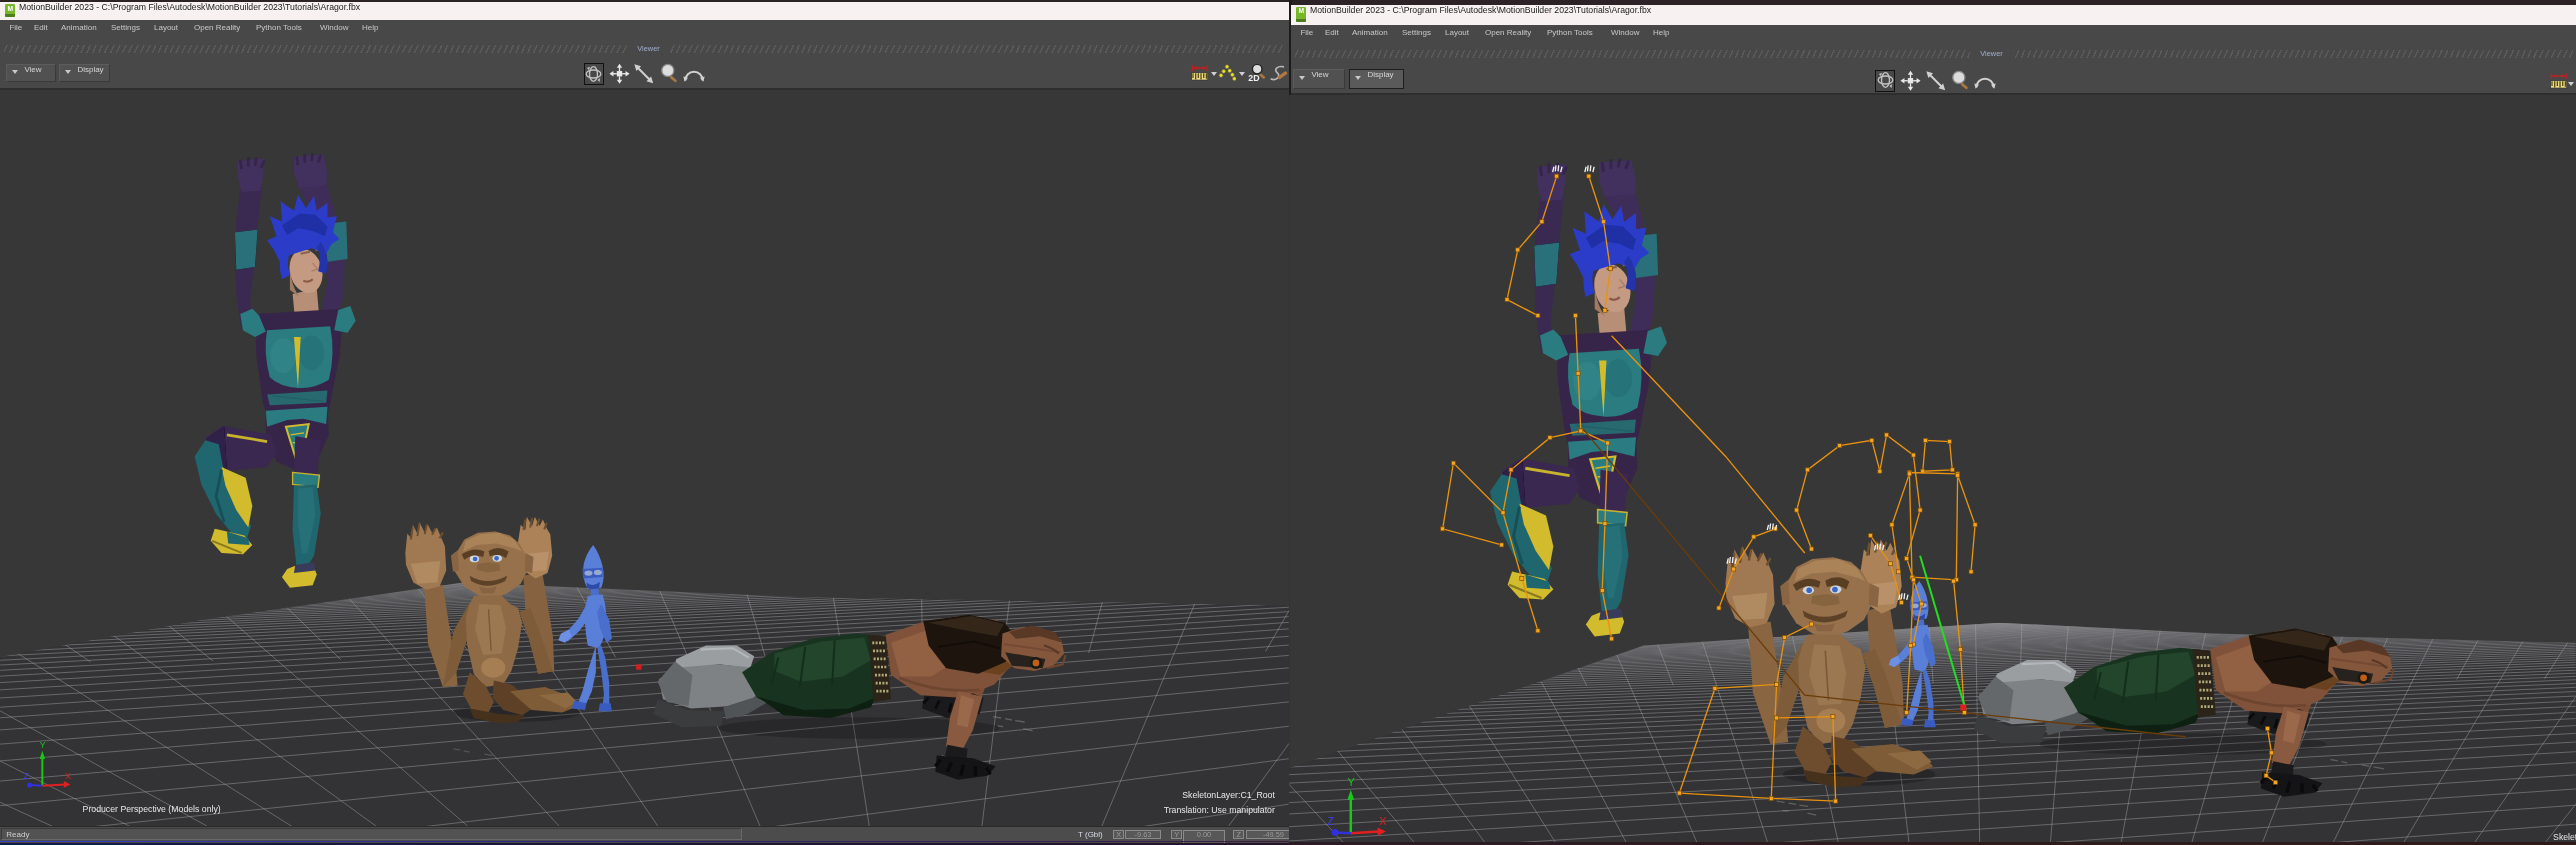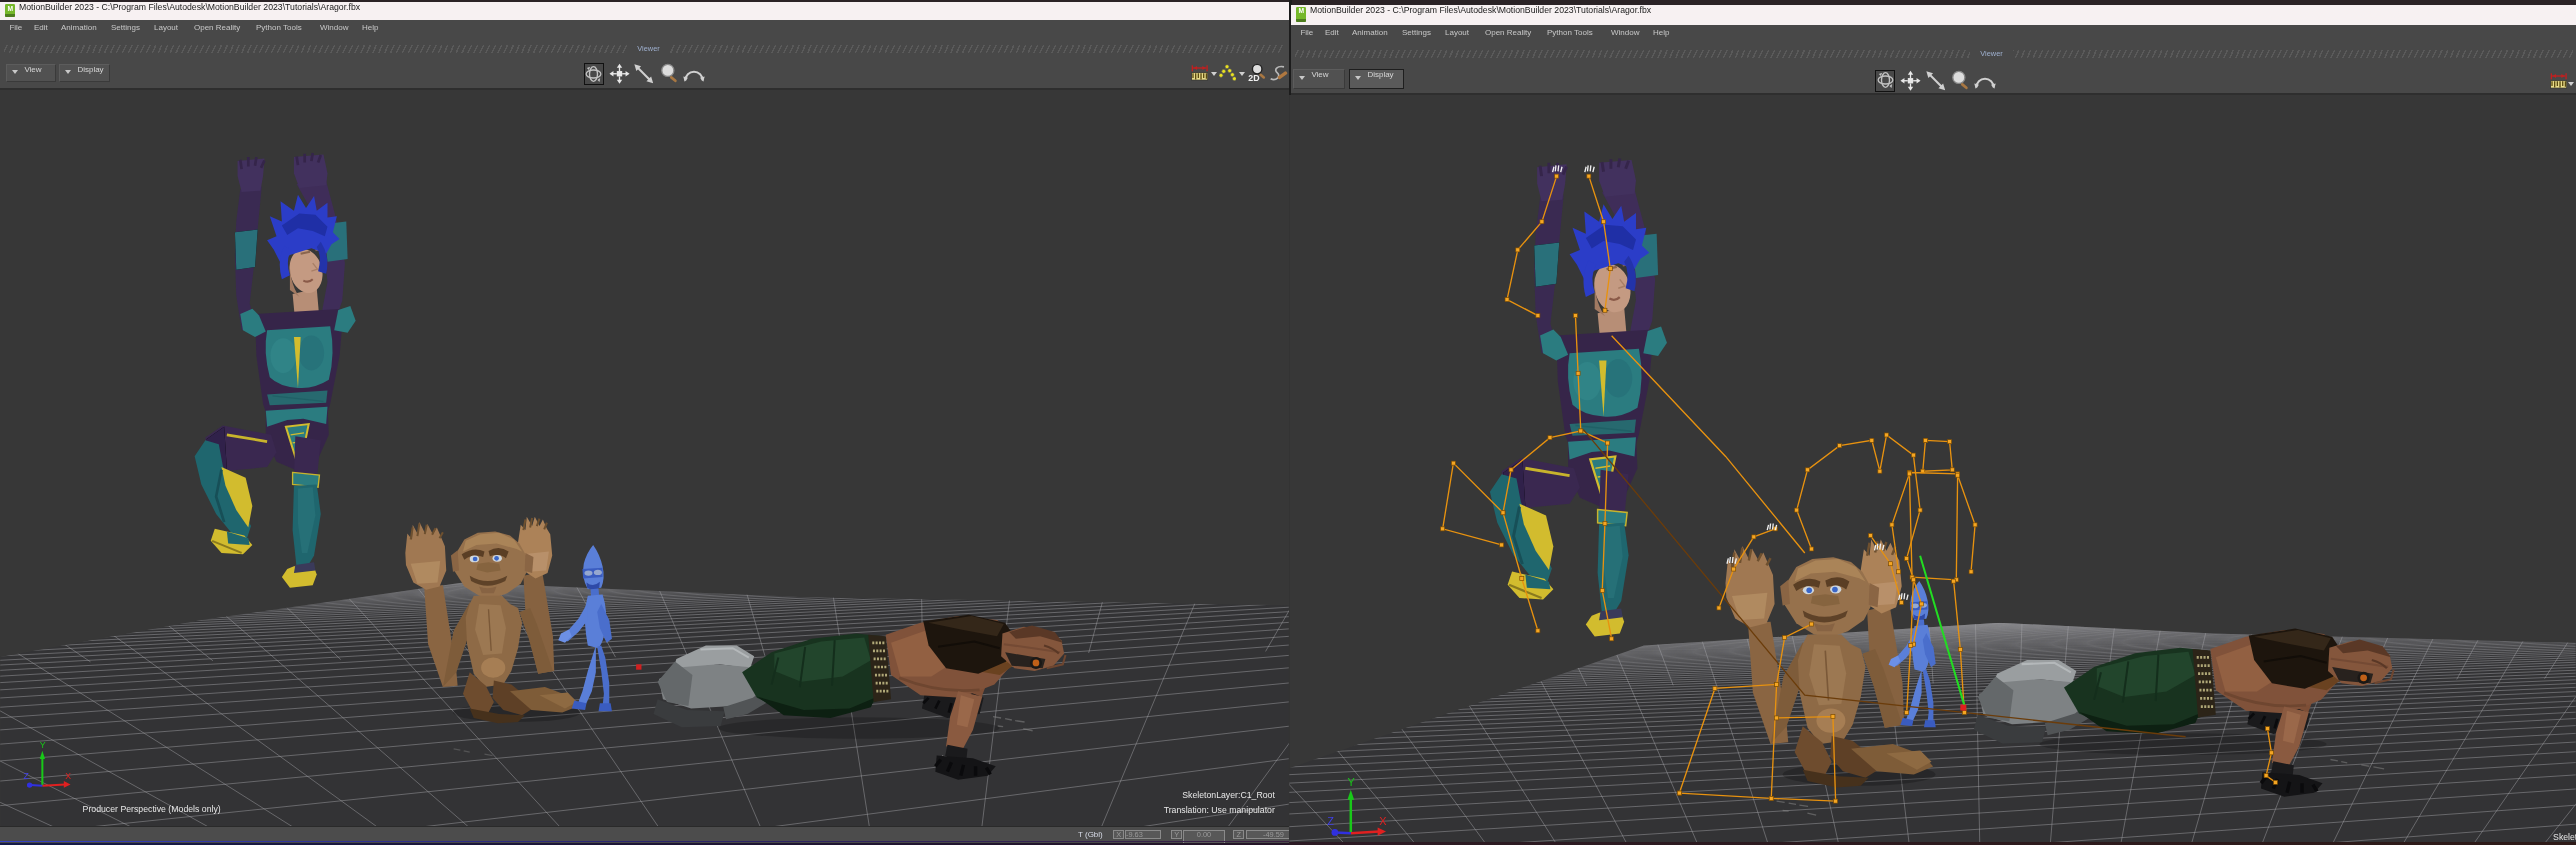--- a/index.html
+++ b/index.html
@@ -449,24 +449,25 @@
 <text x="34" y="-10" font-family="Liberation Sans" font-size="13" fill="#e02020">X</text>
 <line x1="0" y1="0" x2="-18" y2="-1" stroke="#3030e0" stroke-width="3"></line>
 <circle cx="-19" cy="-1" r="4" fill="#3030e0"></circle>
 <text x="-28" y="-10" font-family="Liberation Sans" font-size="13" fill="#4040e8">Z</text>
     </g>
 <text x="123" y="1210" font-family="Liberation Sans" font-size="13" fill="#e8e8e8">Producer Perspective (Models only)</text>
 <text x="1900" y="1190" font-family="Liberation Sans" font-size="13" fill="#e8e8e8" text-anchor="end">SkeletonLayer:C1_Root</text>
 <text x="1900" y="1212" font-family="Liberation Sans" font-size="13" fill="#e8e8e8" text-anchor="end">Translation: Use manipulator</text>
 </svg>
 <div style="position:absolute;left:0;top:826px;width:1289px;height:15.4px;background:#4c4c4c;border-top:0.7px solid #2a2a2a;">
+<div style="position:absolute;left:1.3px;top:1.3px;width:741px;height:12px;background:#525252;border:0.7px solid #3a3a3a;border-right-color:#6a6a6a;border-bottom-color:#6a6a6a;font:8px 'Liberation Sans',sans-serif;color:#d0d0d0;line-height:11.4px;padding-left:4px;box-sizing:border-box;">Ready</div>
 <div style="position:absolute;left:1047px;top:0;width:242px;height:15.4px;">
 <span style="position:absolute;left:31px;top:2.7px;font:8px 'Liberation Sans',sans-serif;color:#d8dce8;">T (Gbl)</span>
       <div style="position:absolute;left:66px;top:2.7px;width:11.4px;height:9.4px;background:#585858;border:0.7px solid #8a8a8a;box-sizing:border-box;font:7.4px 'Liberation Sans',sans-serif;color:#9a9a9a;text-align:center;line-height:8px;">X</div>
-      <div style="position:absolute;left:78px;top:2.7px;width:36px;height:9.4px;background:#585858;border:0.7px solid #8a8a8a;box-sizing:border-box;font:7.4px 'Liberation Sans',sans-serif;color:#9a9a9a;line-height:8px;">-9.63</div>
+      <div style="position:absolute;left:78px;top:2.7px;width:36px;height:9.4px;background:#585858;border:0.7px solid #8a8a8a;box-sizing:border-box;font:7.4px 'Liberation Sans',sans-serif;color:#9a9a9a;text-align:center;line-height:8px;">-9.63</div>
       <div style="position:absolute;left:124px;top:2.7px;width:11.4px;height:9.4px;background:#585858;border:0.7px solid #8a8a8a;box-sizing:border-box;font:7.4px 'Liberation Sans',sans-serif;color:#9a9a9a;text-align:center;line-height:8px;">Y</div>
       <div style="position:absolute;left:136px;top:2.7px;width:42px;height:15px;background:#585858;border:0.7px solid #8a8a8a;box-sizing:border-box;font:7.4px 'Liberation Sans',sans-serif;color:#9a9a9a;text-align:center;line-height:8px;">0.00</div>
       <div style="position:absolute;left:186px;top:2.7px;width:11.4px;height:9.4px;background:#585858;border:0.7px solid #8a8a8a;box-sizing:border-box;font:7.4px 'Liberation Sans',sans-serif;color:#9a9a9a;text-align:center;line-height:8px;">Z</div>
       <div style="position:absolute;left:199px;top:2.7px;width:55px;height:9.4px;background:#585858;border:0.7px solid #8a8a8a;box-sizing:border-box;font:7.4px 'Liberation Sans',sans-serif;color:#9a9a9a;text-align:center;line-height:8px;">-49.59</div>
     </div>
   </div>
 <div style="position:absolute;left:1289px;top:0;width:1287px;height:4.7px;background:#2b2326;"></div>
 <div style="position:absolute;left:1289px;top:0;width:2.7px;height:845px;background:#1c1c1c;"></div>
 <div style="position:absolute;left:1291px;top:4.7px;width:1285px;height:20px;background:#f7f1f2;">
     <div style="position:absolute;left:5.4px;top:2px;width:10px;height:15.4px;background:#76b82a;border-radius:1.3px;">

